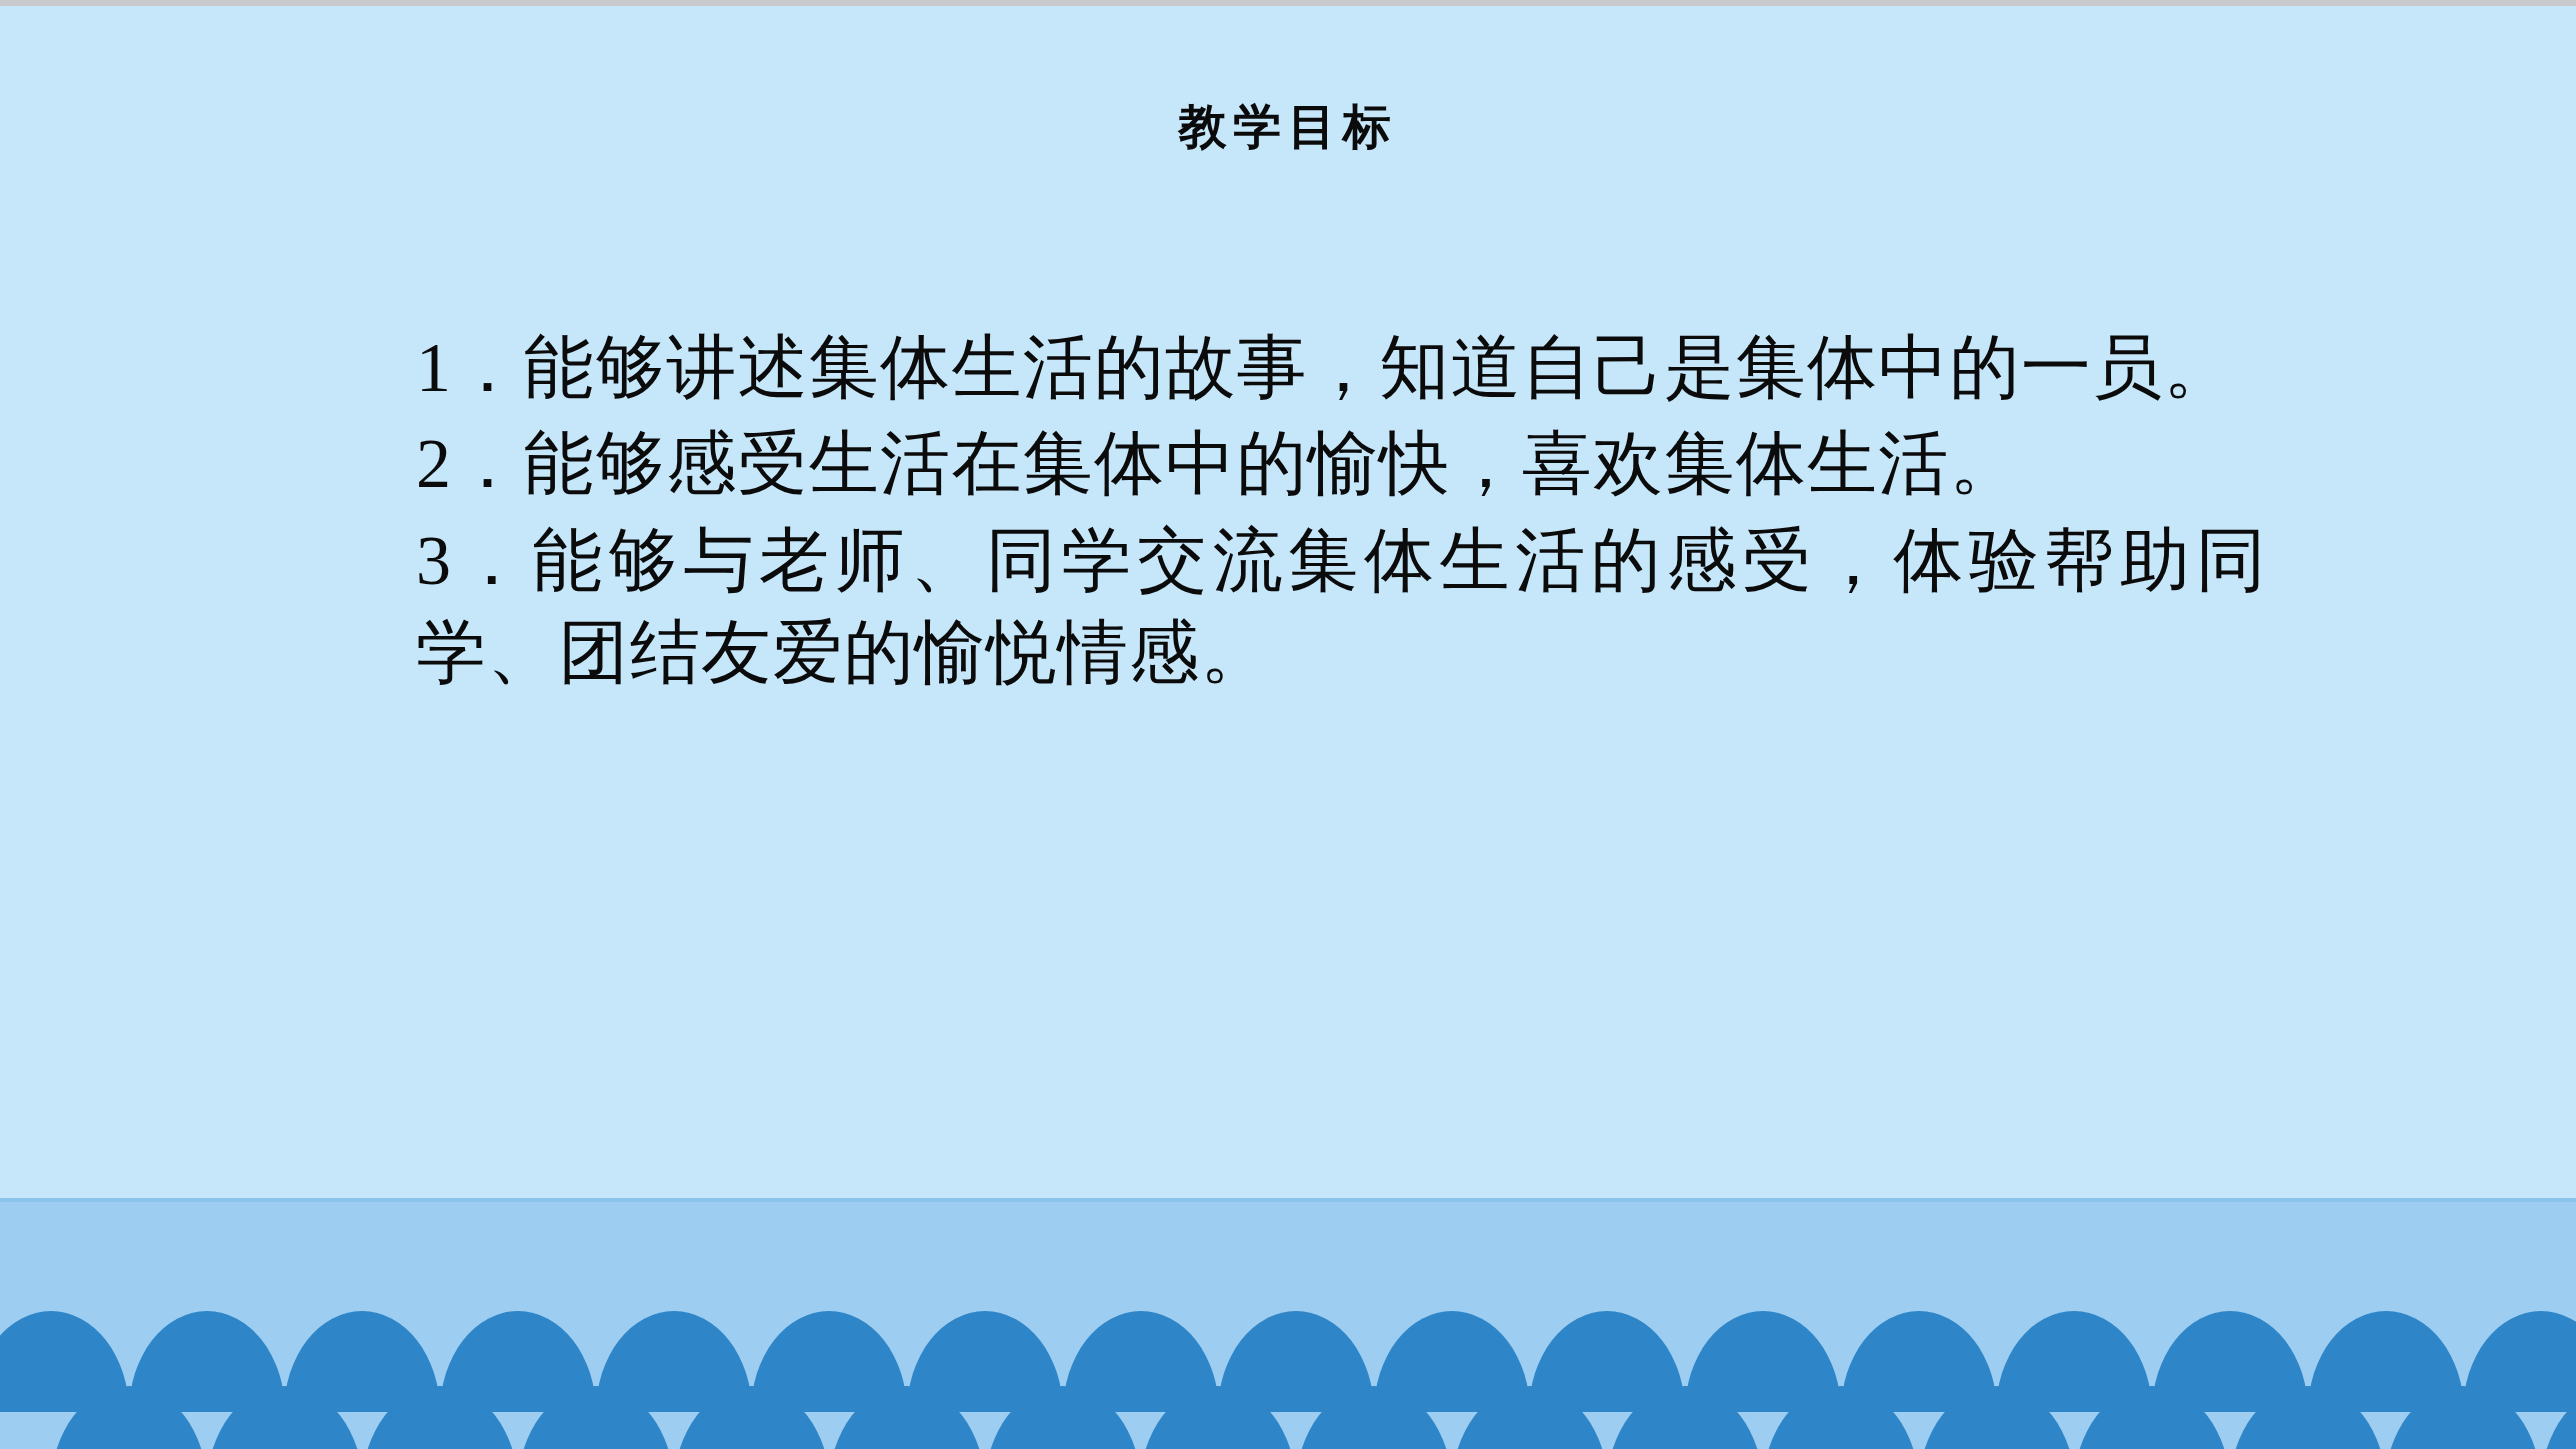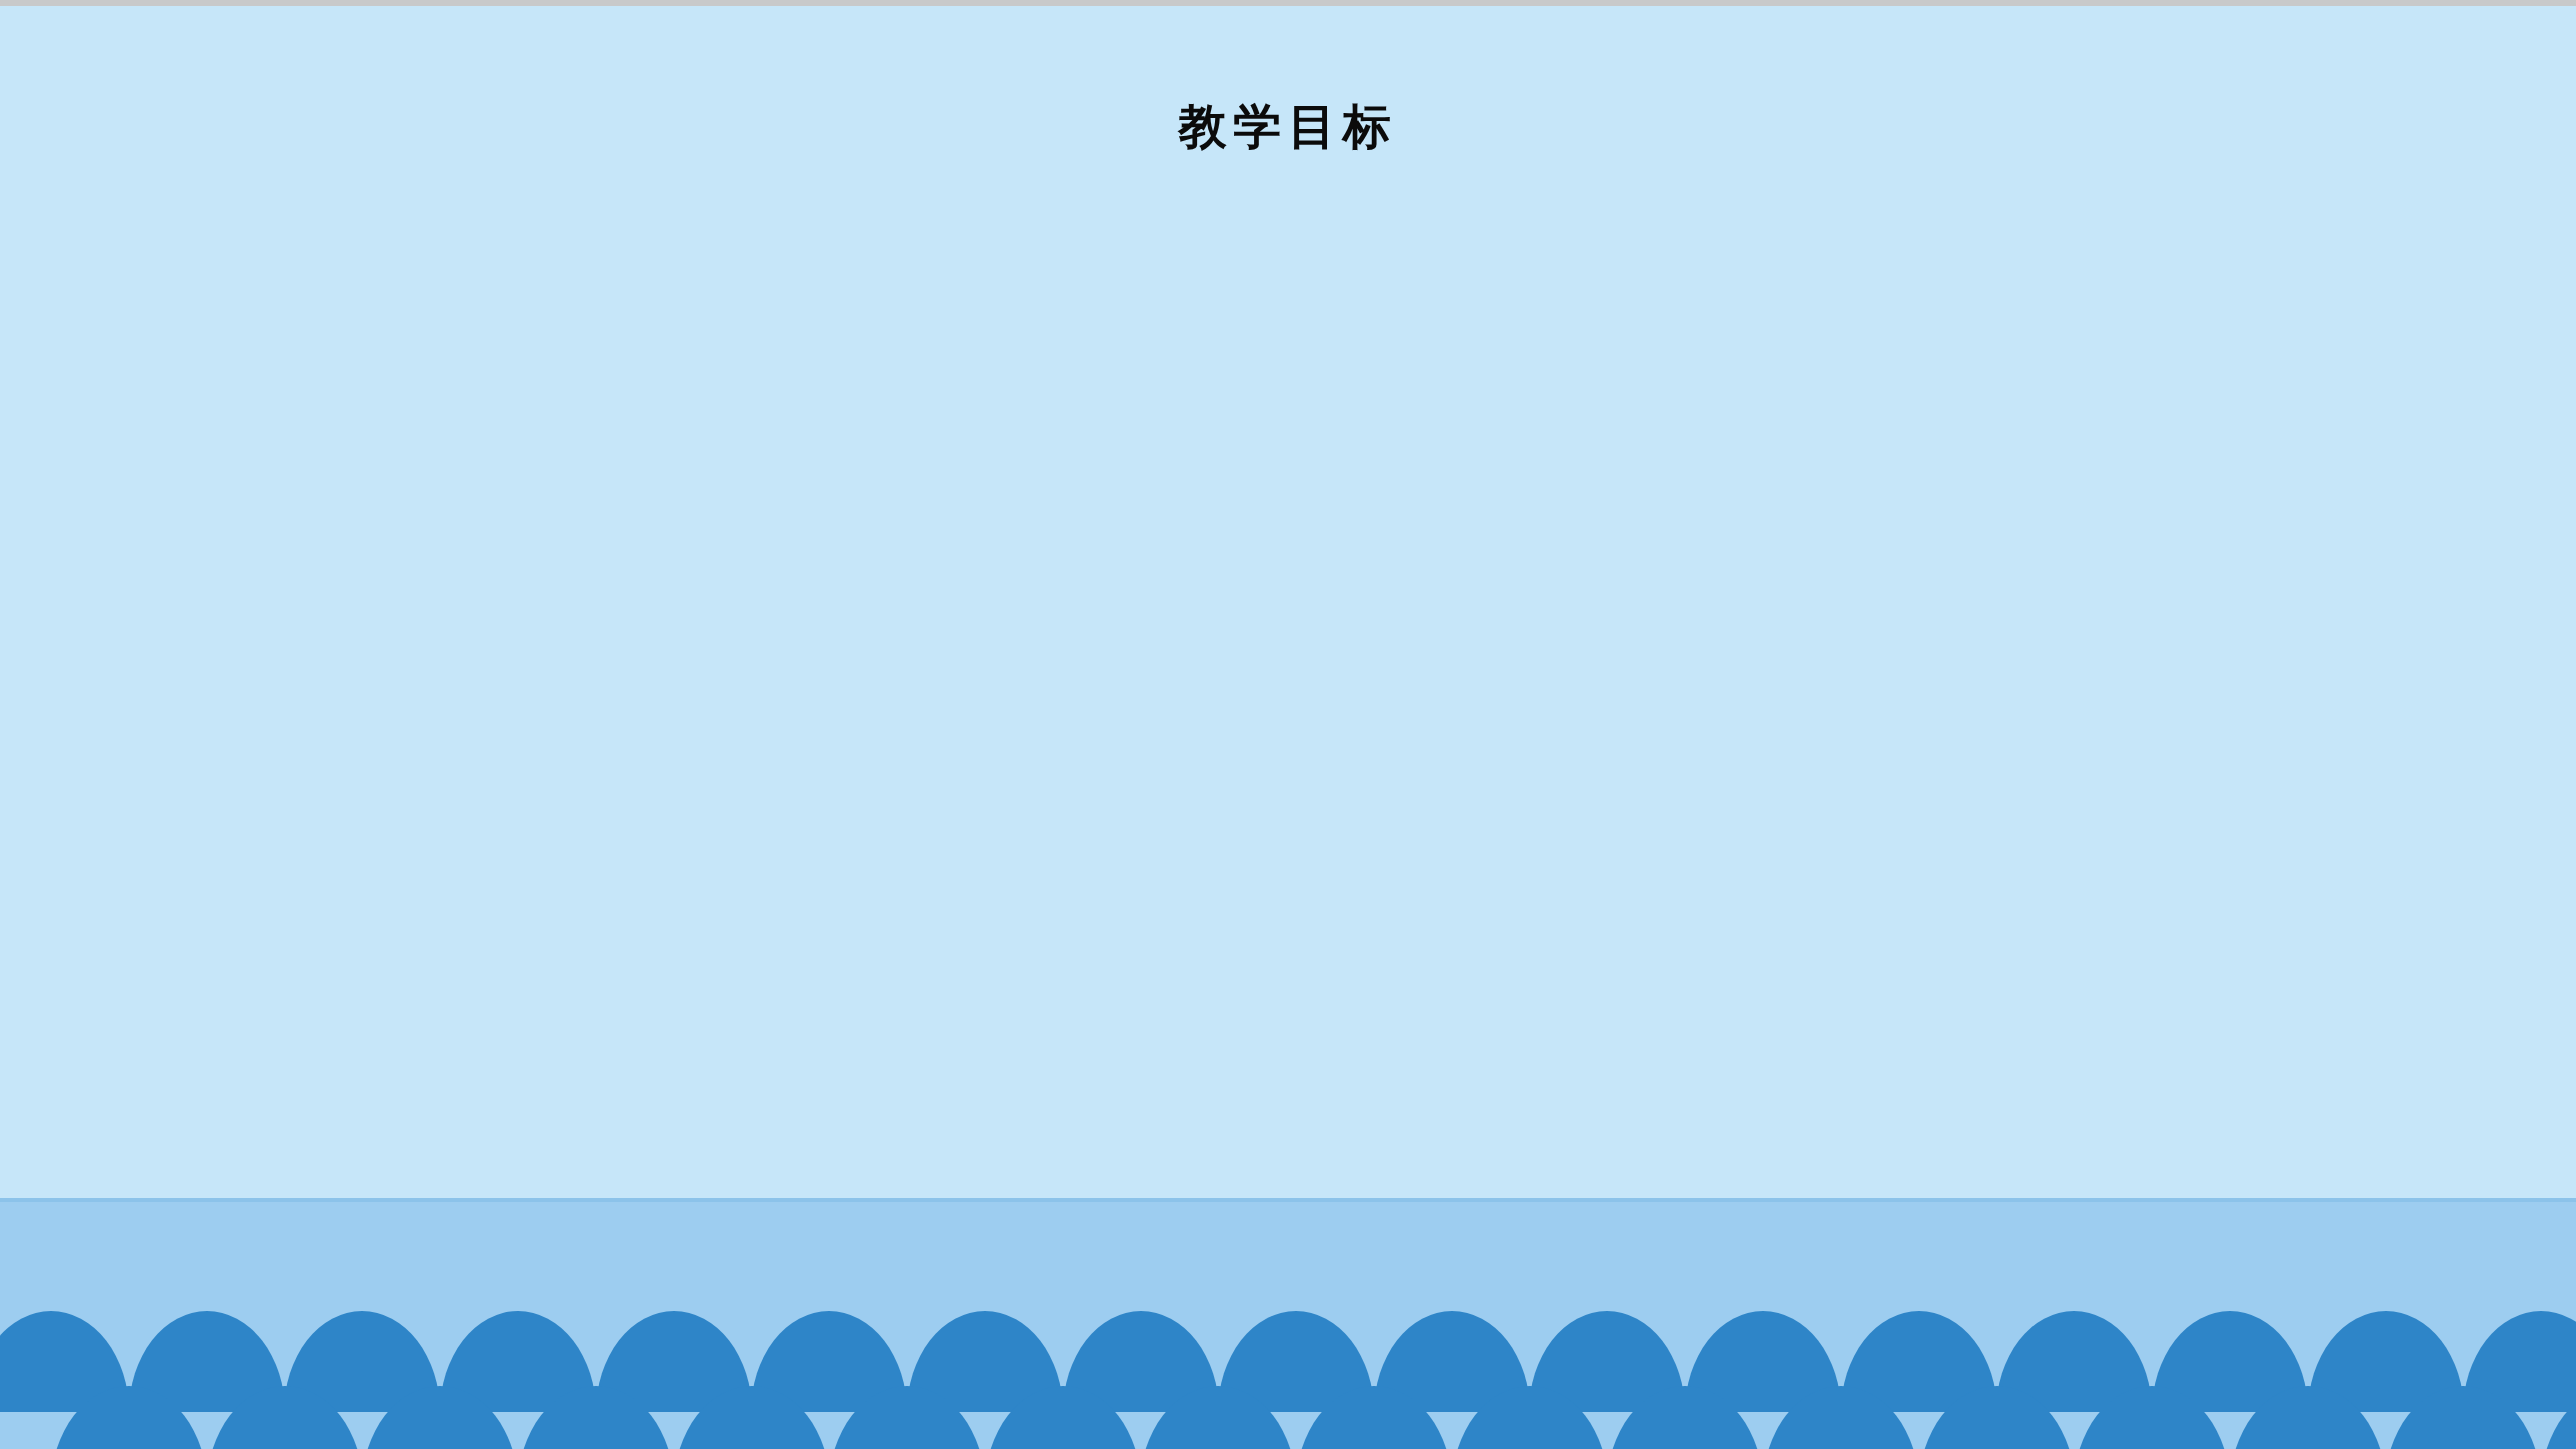--- a/index.html
+++ b/index.html
@@ -119,20 +119,25 @@
 </style>
 </head>
 <body>
 
 <div id="slide">
 
   <div class="top-rule"></div>
 
   <div class="title">教学目标</div>
 
+  <div class="body-block">
+    <p class="goal-line">1．能够讲述集体生活的故事，知道自己是集体中的一员。</p>
+    <p class="goal-line">2．能够感受生活在集体中的愉快，喜欢集体生活。</p>
+    <p class="goal-line">3．能够与老师、同学交流集体生活的感受，体验帮助同学、团结友爱的愉悦情感。</p>
+  </div>
 
   <div class="footer">
     <div class="footer-band"></div>
     <div class="footer-edge"></div>
     <div class="scallop-row scallop-row-1" id="scallop-row-1">
         <div class="dome" style="left: -27px; width: 156px; height: 101px; background: rgb(46, 133, 200);"></div>
         <div class="dome" style="left: 129px; width: 156px; height: 101px; background: rgb(46, 133, 200);"></div>
         <div class="dome" style="left: 284px; width: 156px; height: 101px; background: rgb(46, 133, 200);"></div>
         <div class="dome" style="left: 440px; width: 156px; height: 101px; background: rgb(46, 133, 200);"></div>
         <div class="dome" style="left: 596px; width: 156px; height: 101px; background: rgb(46, 133, 200);"></div>

